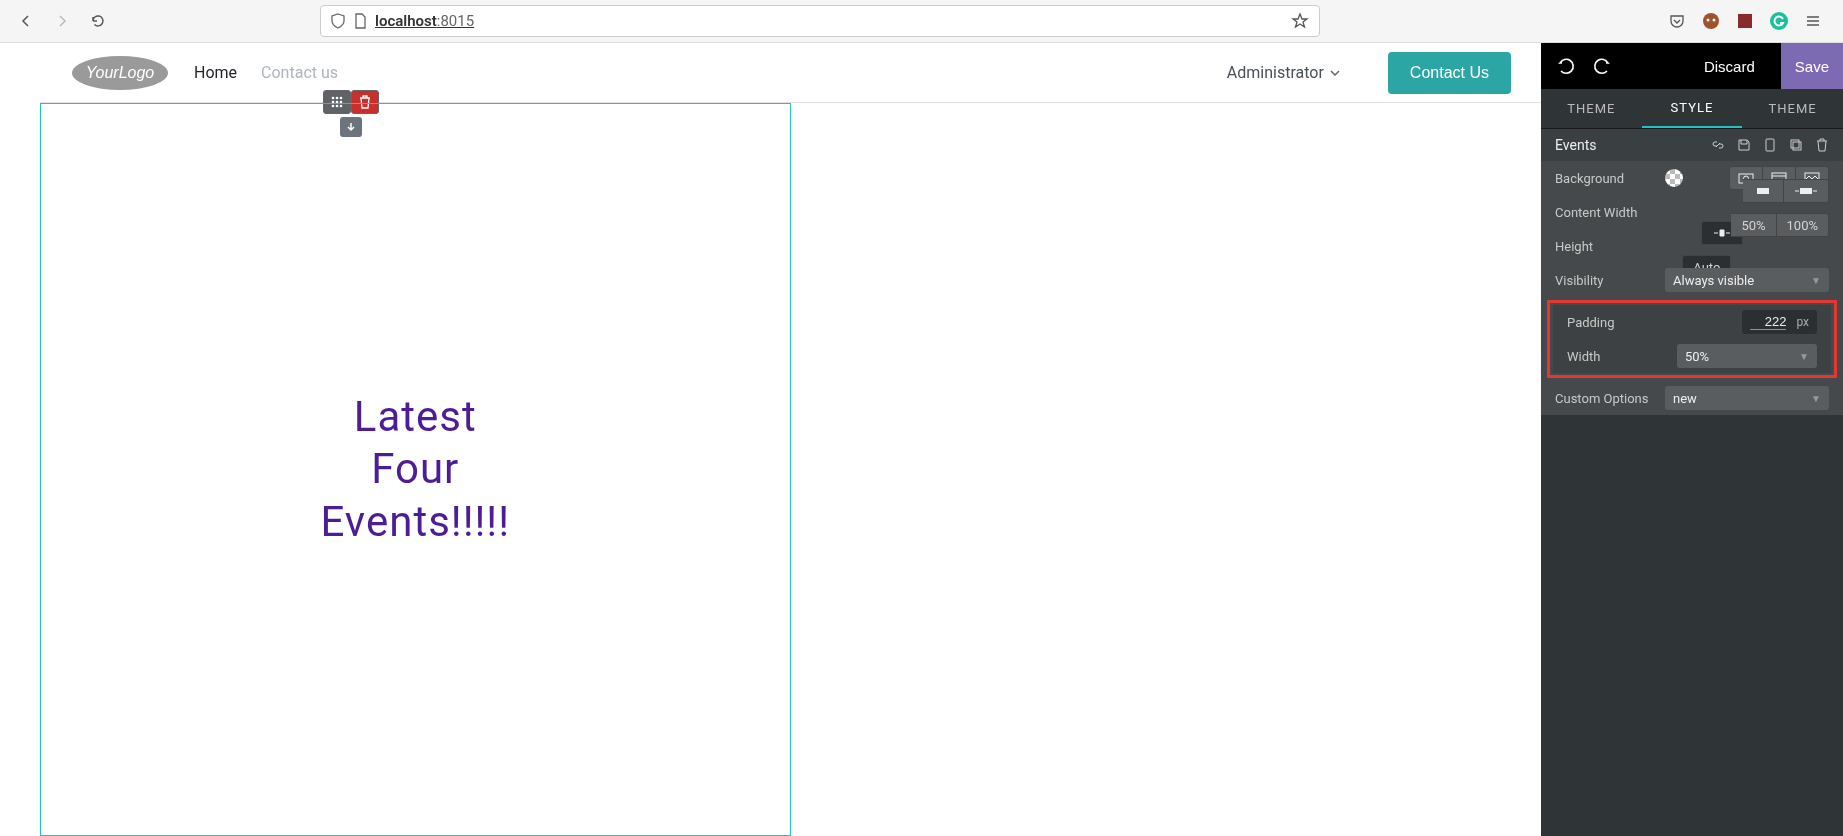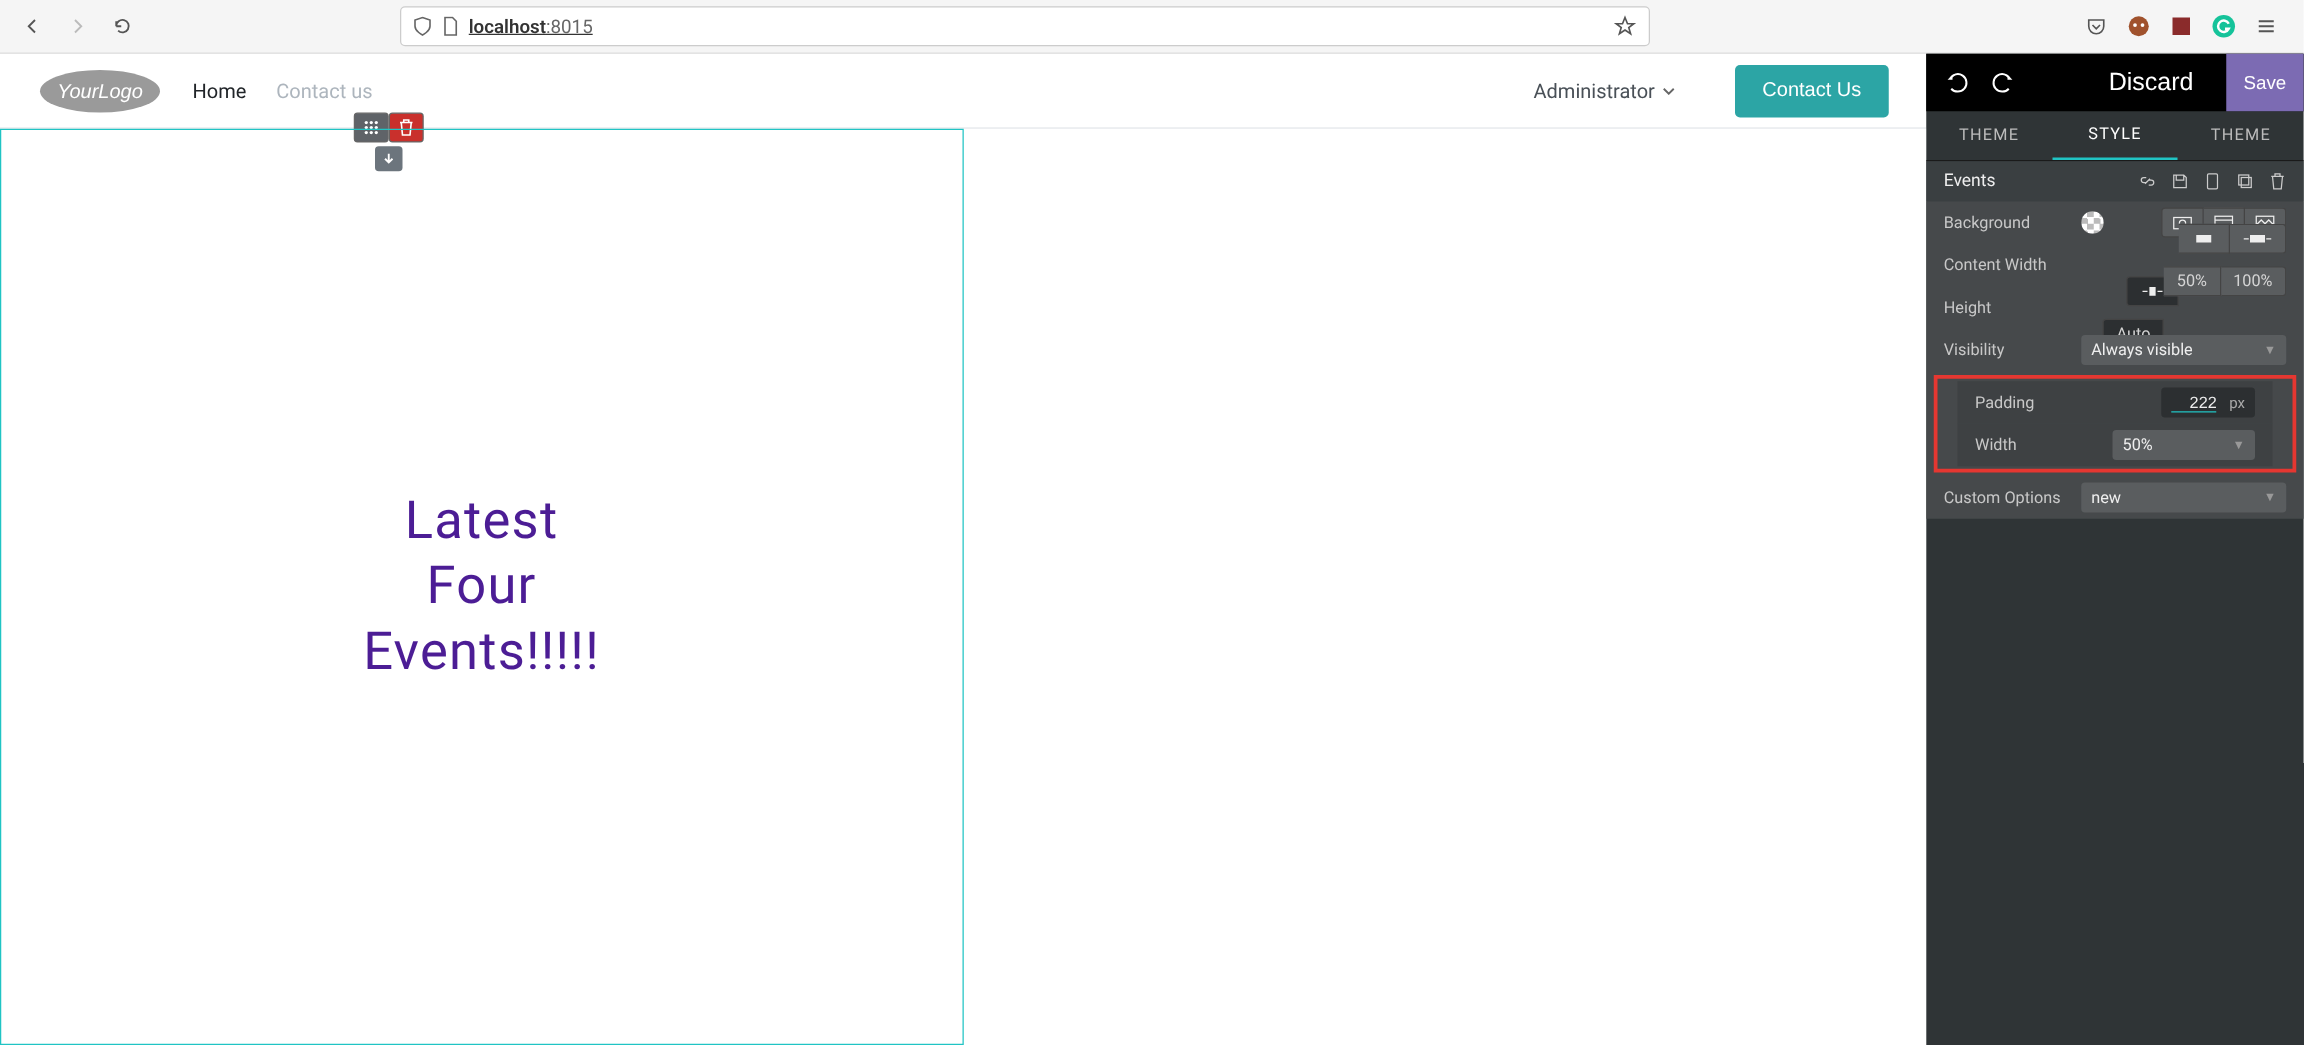--- a/index.html
+++ b/index.html
@@ -15,21 +15,21 @@
     .url-bar { flex:1; max-width:1000px; margin-left:200px; height:32px; background:#fff; border:1px solid #ccc; border-radius:4px; display:flex; align-items:center; padding:0 10px; gap:8px;text-decoration:underline; }
     .url-bar .shield { color:#666; }
     .url-text { flex:1; color:#666; font-size:15px; }
     .url-text strong { color:#333; font-weight:600; }
     .url-star { color:#555; margin-left:8px; }
     .chrome-right { margin-left:auto; display:flex; align-items:center; gap:14px; padding-right:8px; }
     .ext-icon { width:20px; height:20px; display:flex; align-items:center; justify-content:center; }
 
     
     .page-area { position:relative; display:flex; height:calc(836px - 43px); }
-    .page-main { flex:1; overflow:hidden; }
+    .page-main { flex:1; overflow:hidden;padding-left:40px; }
     .site-header {
       height:60px; display:flex; align-items:center; padding:0 30px; gap:24px; border-bottom:1px solid #dee2e6;
     }
     .logo { display:flex; align-items:center; }
     .nav-link { color:#212529; text-decoration:none; font-size:16px; }
     .nav-link.muted { color:#adb5bd; }
     .admin-dropdown { margin-left:auto; display:flex; align-items:center; gap:6px; color:#495057; font-size:16px;}
     .contact-btn {
       background:#2ca5a5; color:#fff; border:none; padding:12px 22px; border-radius:4px; font-size:16px; margin-left:24px;
     }
@@ -54,21 +54,21 @@
 
     
     .editor-panel {
       width:302px; background:#2f3436; color:#d4d4d4; display:flex; flex-direction:column; font-size:13px;
     }
     .editor-top {
       height:46px; background:#000; display:flex; align-items:center; padding:0 12px; gap:10px;
     }
     .hist-btn { color:#fff; background:none; border:none; width:26px; height:26px; display:flex; align-items:center; justify-content:center; }
     .top-spacer { flex:1; }
-    .discard-btn { background:none; border:none; color:#fff; font-size:20px; padding:8px 10px;}
+    .discard-btn { background:none; border:none; color:#fff; font-size:15px; padding:8px 10px;}
     .save-btn { background:#7c6bb3; color:#fff; border:none; font-size:15px; padding:0 14px; height:46px; margin-right:-12px; margin-left:6px;}
     
     .editor-tabs { height:40px; display:flex; border-bottom:1px solid #1a1a1a; }
     .ed-tab { flex:1; display:flex; align-items:center; justify-content:center; color:#bbb; font-size:13px; letter-spacing:1px; }
     .ed-tab.active { color:#fff; border-bottom:2px solid #20c4c4; }
 
     .panel-header {
       height:32px; background:#3a3f41; display:flex; align-items:center; padding:0 14px; font-size:14px; color:#eee;
     }
     .panel-header .hdr-icons { margin-left:auto; display:flex; gap:12px; color:#ccc; }
@@ -100,21 +100,21 @@
       flex:1; height:24px; background:#5a5d5f; color:#eee; border-radius:3px; display:flex; align-items:center;
       padding:0 8px; margin-left:auto; max-width:170px; position:relative;
     }
     .select-ctl .caret { margin-left:auto; color:#999; font-size:10px;}
 
     .pad-input { margin-left:auto; display:flex; align-items:center; background:#2c2f31; height:24px; border-radius:3px; padding:0 8px; gap:10px;}
     .pad-input input { width:36px; background:none; border:none; border-bottom:1px solid #20c4c4; color:#eee; text-align:right; font-size:13px; outline:none;}
     .pad-input .unit { color:#aaa; font-size:12px;}
 
     .highlight-box {
-      border:3px solid #e53731; margin:3px 6px; padding:2px 16px;
+      border:3px solid #e53731; margin:3px 6px; padding:2px 3px;
     }
 
     svg { display:block; }
   </style>
 </head>
 <body>
 
 <div class="browser-chrome">
   <button class="nav-btn">
     <svg width="16" height="16" viewBox="0 0 16 16">

